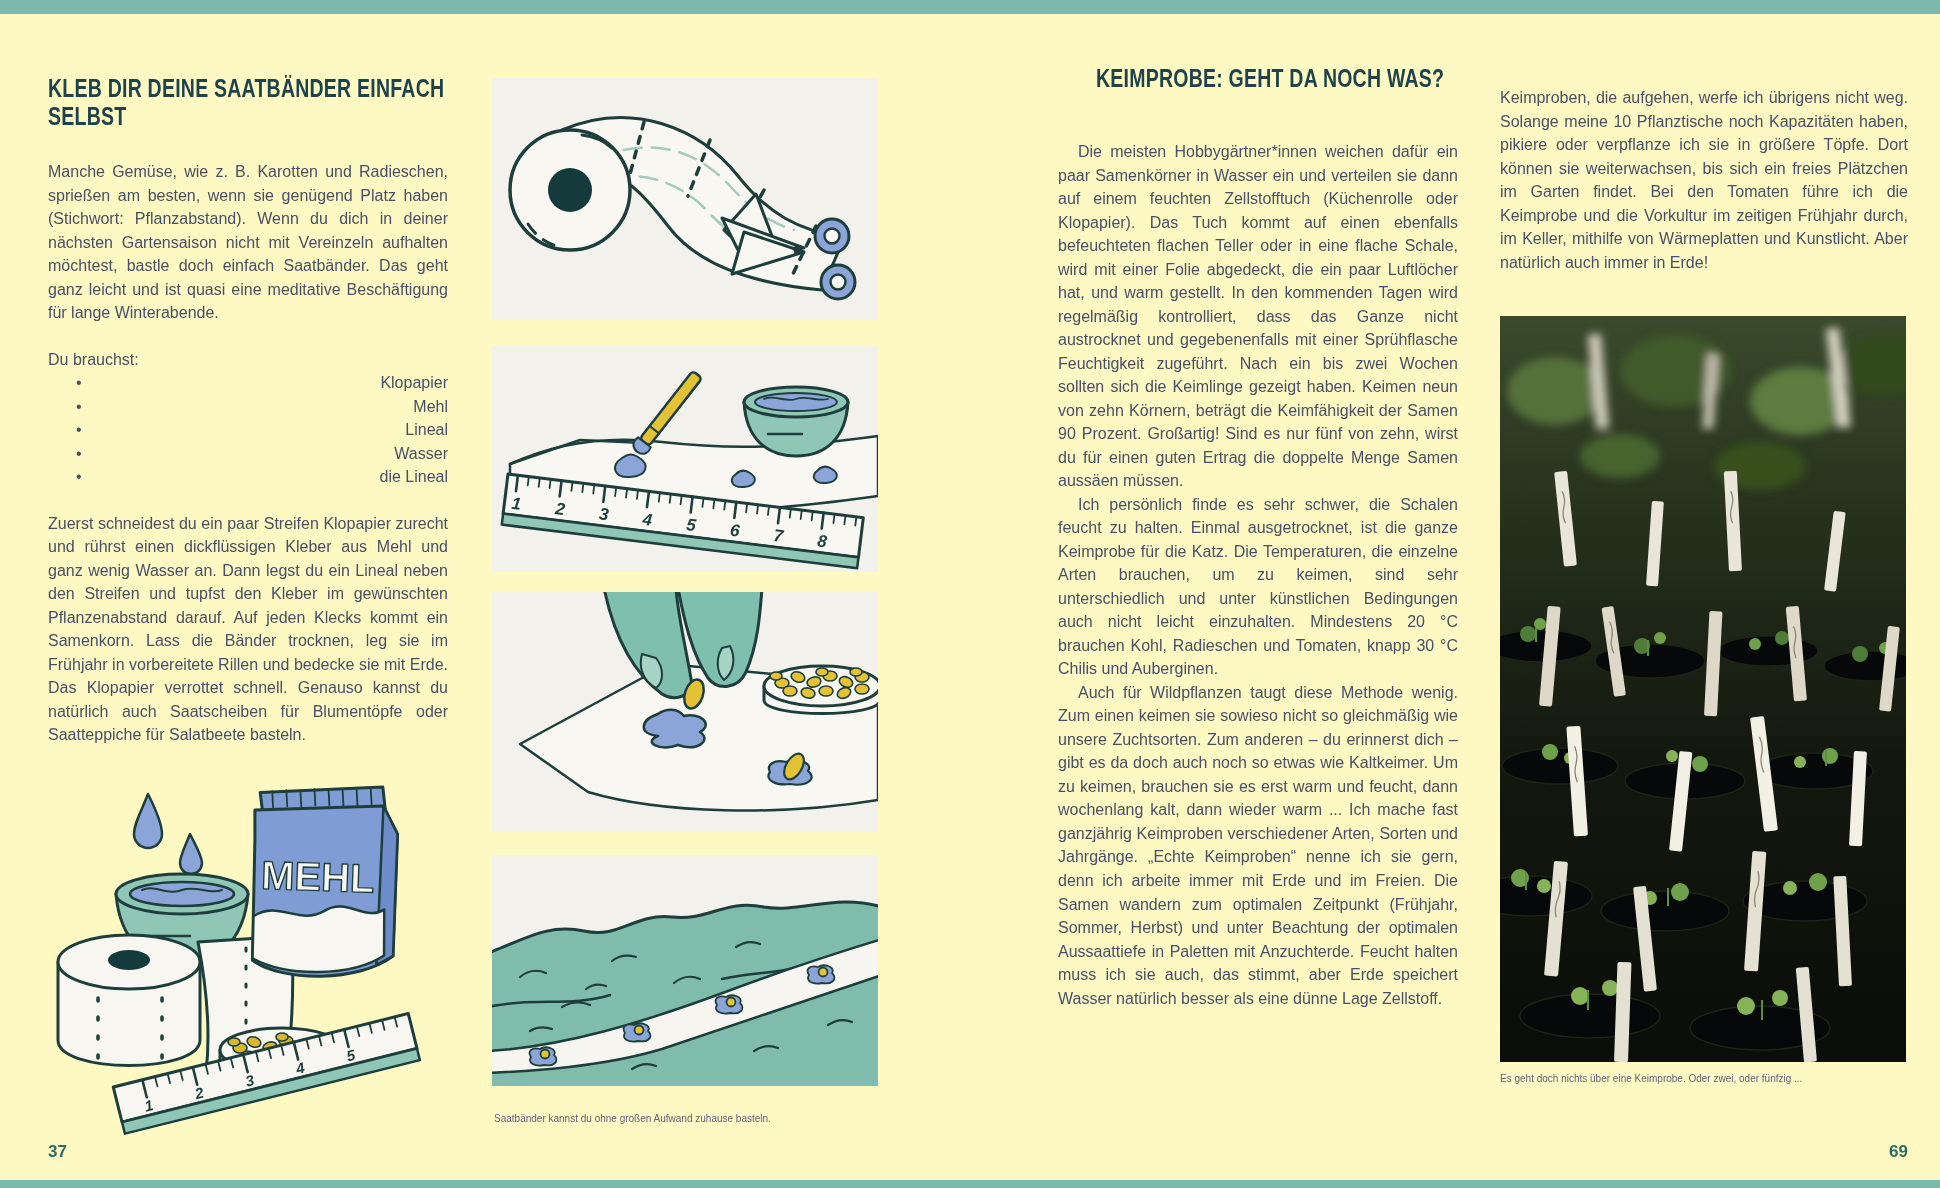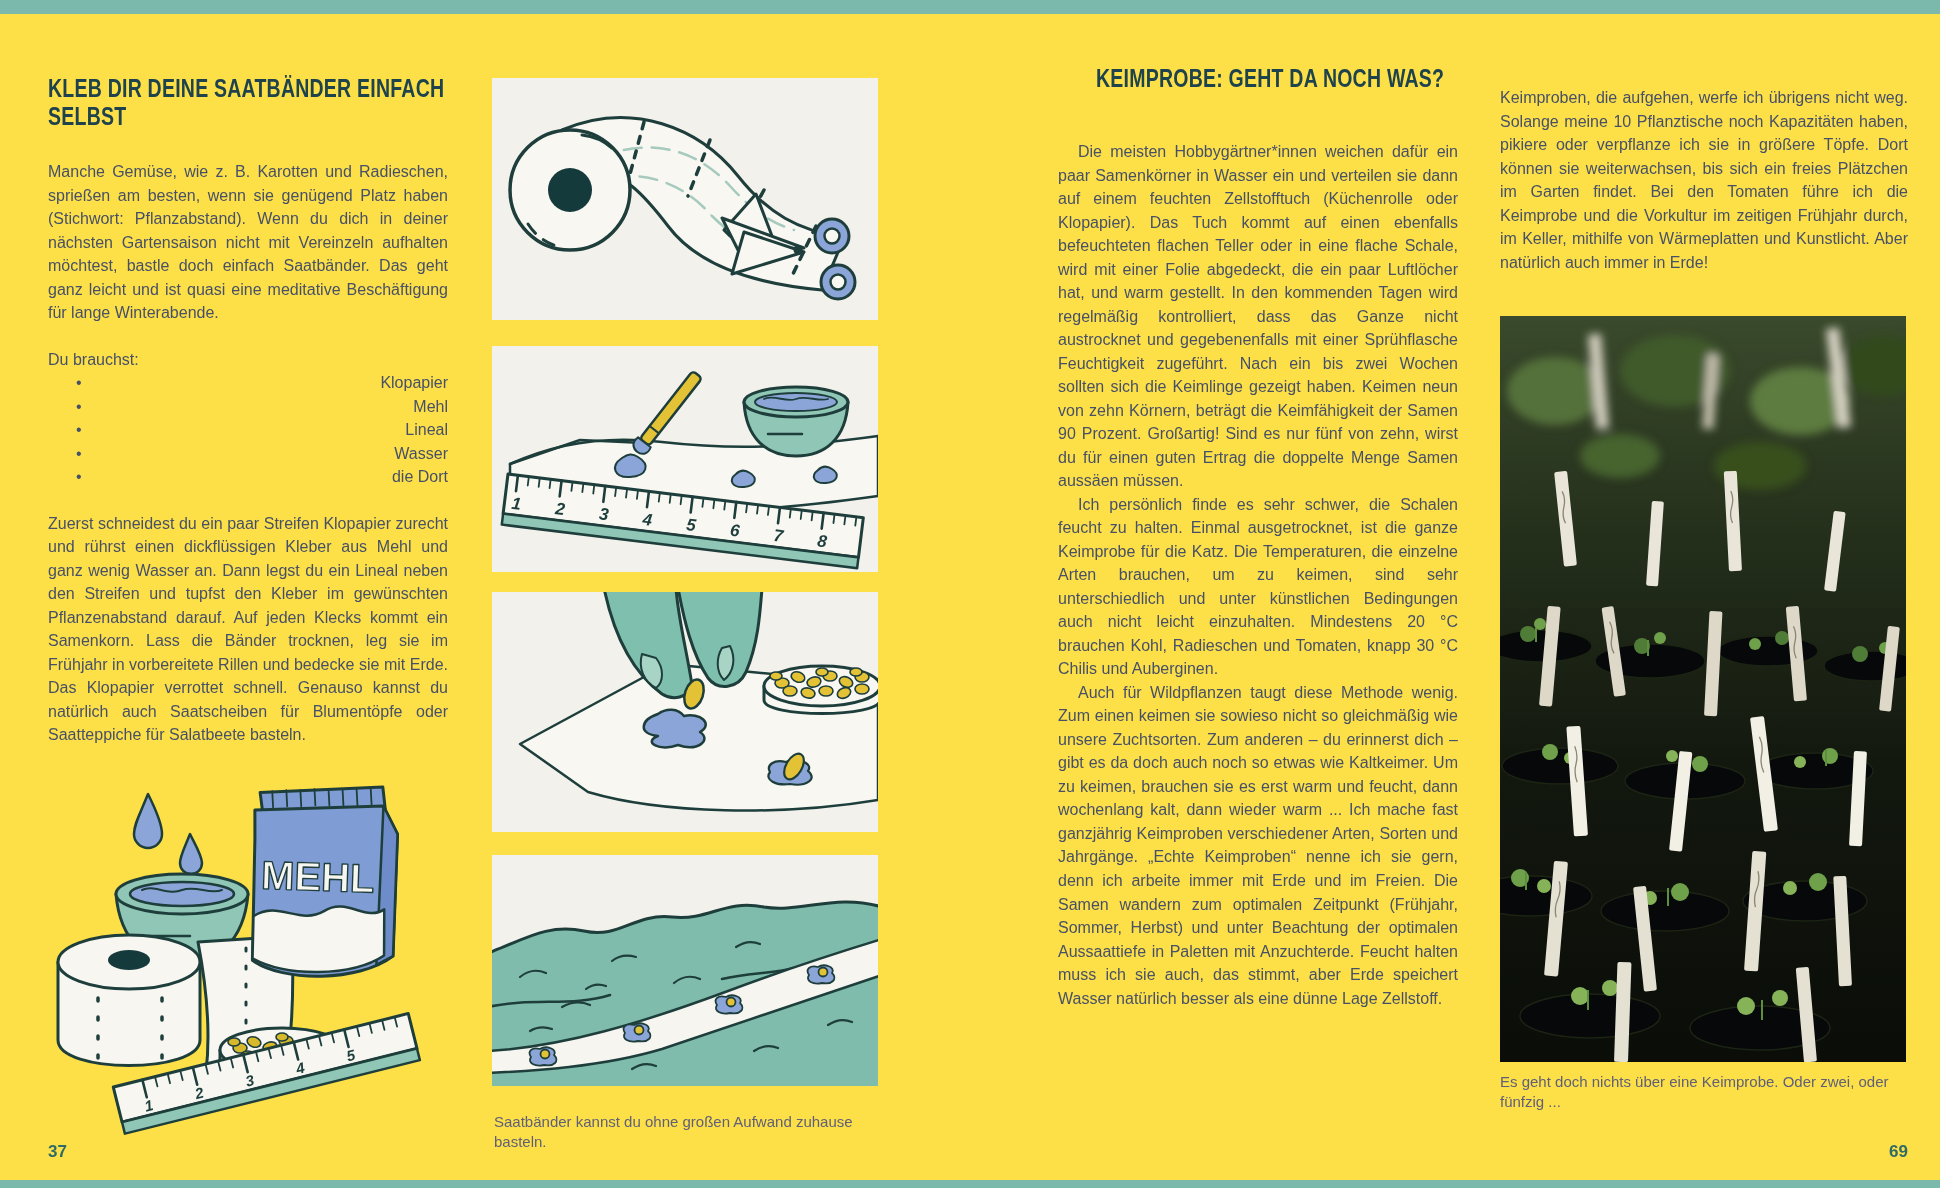--- a/index.html
+++ b/index.html
@@ -1,16 +1,16 @@
 <!DOCTYPE html>
 <html><head>
 <meta charset="utf-8">
 <style>
   html,body{margin:0;padding:0;}
-  .spread{position:relative;width:1940px;height:1188px;background:#fde047;
+  .spread{position:relative;width:1940px;height:1188px;background:#fef9c3;
     font-family:"Liberation Sans",sans-serif;overflow:hidden;}
   .bar{position:absolute;left:0;width:100%;background:#7cb9ad;}
   .bar.top{top:0;height:14px;}
   .bar.bottom{bottom:0;height:8px;}
 
   .heading{position:absolute;color:#1f434c;font-weight:bold;}
   .heading .inner{display:inline-block;font-size:25px;line-height:1.05;
     letter-spacing:.3px;transform:scale(.78,1.06);transform-origin:0 0;}
   .heading.h-left .inner{width:512px;}
   .heading.h-right .inner{white-space:nowrap;}
@@ -22,21 +22,21 @@
   .gap-after{margin-bottom:23px !important;}
   .indent{text-indent:20px;}
   .materials{list-style:none;margin:0 0 23px 0;padding:0;text-align:right;}
   .materials li{position:relative;padding-left:46px;}
   .materials li::before{content:"\2022";position:absolute;left:28px;top:0;}
 
   .panel{position:absolute;left:492px;width:386px;background:#f3f1ec;}
   .panel svg{display:block;width:100%;height:100%;}
   .ill *{stroke-linejoin:round;stroke-linecap:round;}
 
-  .caption{position:absolute;font-size:15px;color:#5f5f7a;line-height:1.35;}
+  .caption{position:absolute;font-size:10px;color:#5f5f7a;line-height:1.35;}
 
   .pagenum{position:absolute;top:1142px;font-size:17px;font-weight:bold;color:#2e6b66;}
   .pagenum.left{left:48px;}
   .pagenum.right{right:32px;}
 
   .photo{position:absolute;left:1500px;top:316px;width:406px;height:746px;background:#0c100a;}
   .photo svg{display:block;width:100%;height:100%;}
 
   .side-ill{position:absolute;left:30px;top:742px;width:440px;height:400px;}
   .side-ill svg{display:block;width:100%;height:100%;}
@@ -56,21 +56,21 @@
   </div>
 
   <div class="col" style="left:48px;top:160px;width:400px;">
     <p class="gap-after">Manche Gemüse, wie z. B. Karotten und Radieschen, sprießen am besten, wenn sie genügend Platz haben (Stichwort: Pflanzabstand). Wenn du dich in deiner nächsten Gartensaison nicht mit Vereinzeln aufhalten möchtest, bastle doch einfach Saatbänder. Das geht ganz leicht und ist quasi eine meditative Beschäftigung für lange Winterabende.</p>
     <p>Du brauchst:</p>
     <ul class="materials">
       <li>Klopapier</li>
       <li>Mehl</li>
       <li>Lineal</li>
       <li>Wasser</li>
-      <li>die Dort</li>
+      <li>die Lineal</li>
     </ul>
     <p>Zuerst schneidest du ein paar Streifen Klopapier zurecht und rührst einen dickflüssigen Kleber aus Mehl und ganz wenig Wasser an. Dann legst du ein Lineal neben den Streifen und tupfst den Kleber im gewünschten Pflanzenabstand darauf. Auf jeden Klecks kommt ein Samenkorn. Lass die Bänder trocknen, leg sie im Frühjahr in vorbereitete Rillen und bedecke sie mit Erde. Das Klopapier verrottet schnell. Genauso kannst du natürlich auch Saatscheiben für Blumentöpfe oder Saatteppiche für Salatbeete basteln.</p>
   </div>
 
   <div class="side-ill">
     <svg class="ill" viewBox="0 0 440 400">
 
       <g>
         <path d="M118 52 C110 72 104 82 104 92 a14 14 0 0 0 28 0 C132 82 126 68 118 52 Z" fill="#8ca5d9" stroke="#1e3e3c" stroke-width="2.5"></path>
         <path d="M160 92 C154 107 150 114 150 121 a11 11 0 0 0 22 0 C172 114 166 104 160 92 Z" fill="#8ca5d9" stroke="#1e3e3c" stroke-width="2.5"></path>

